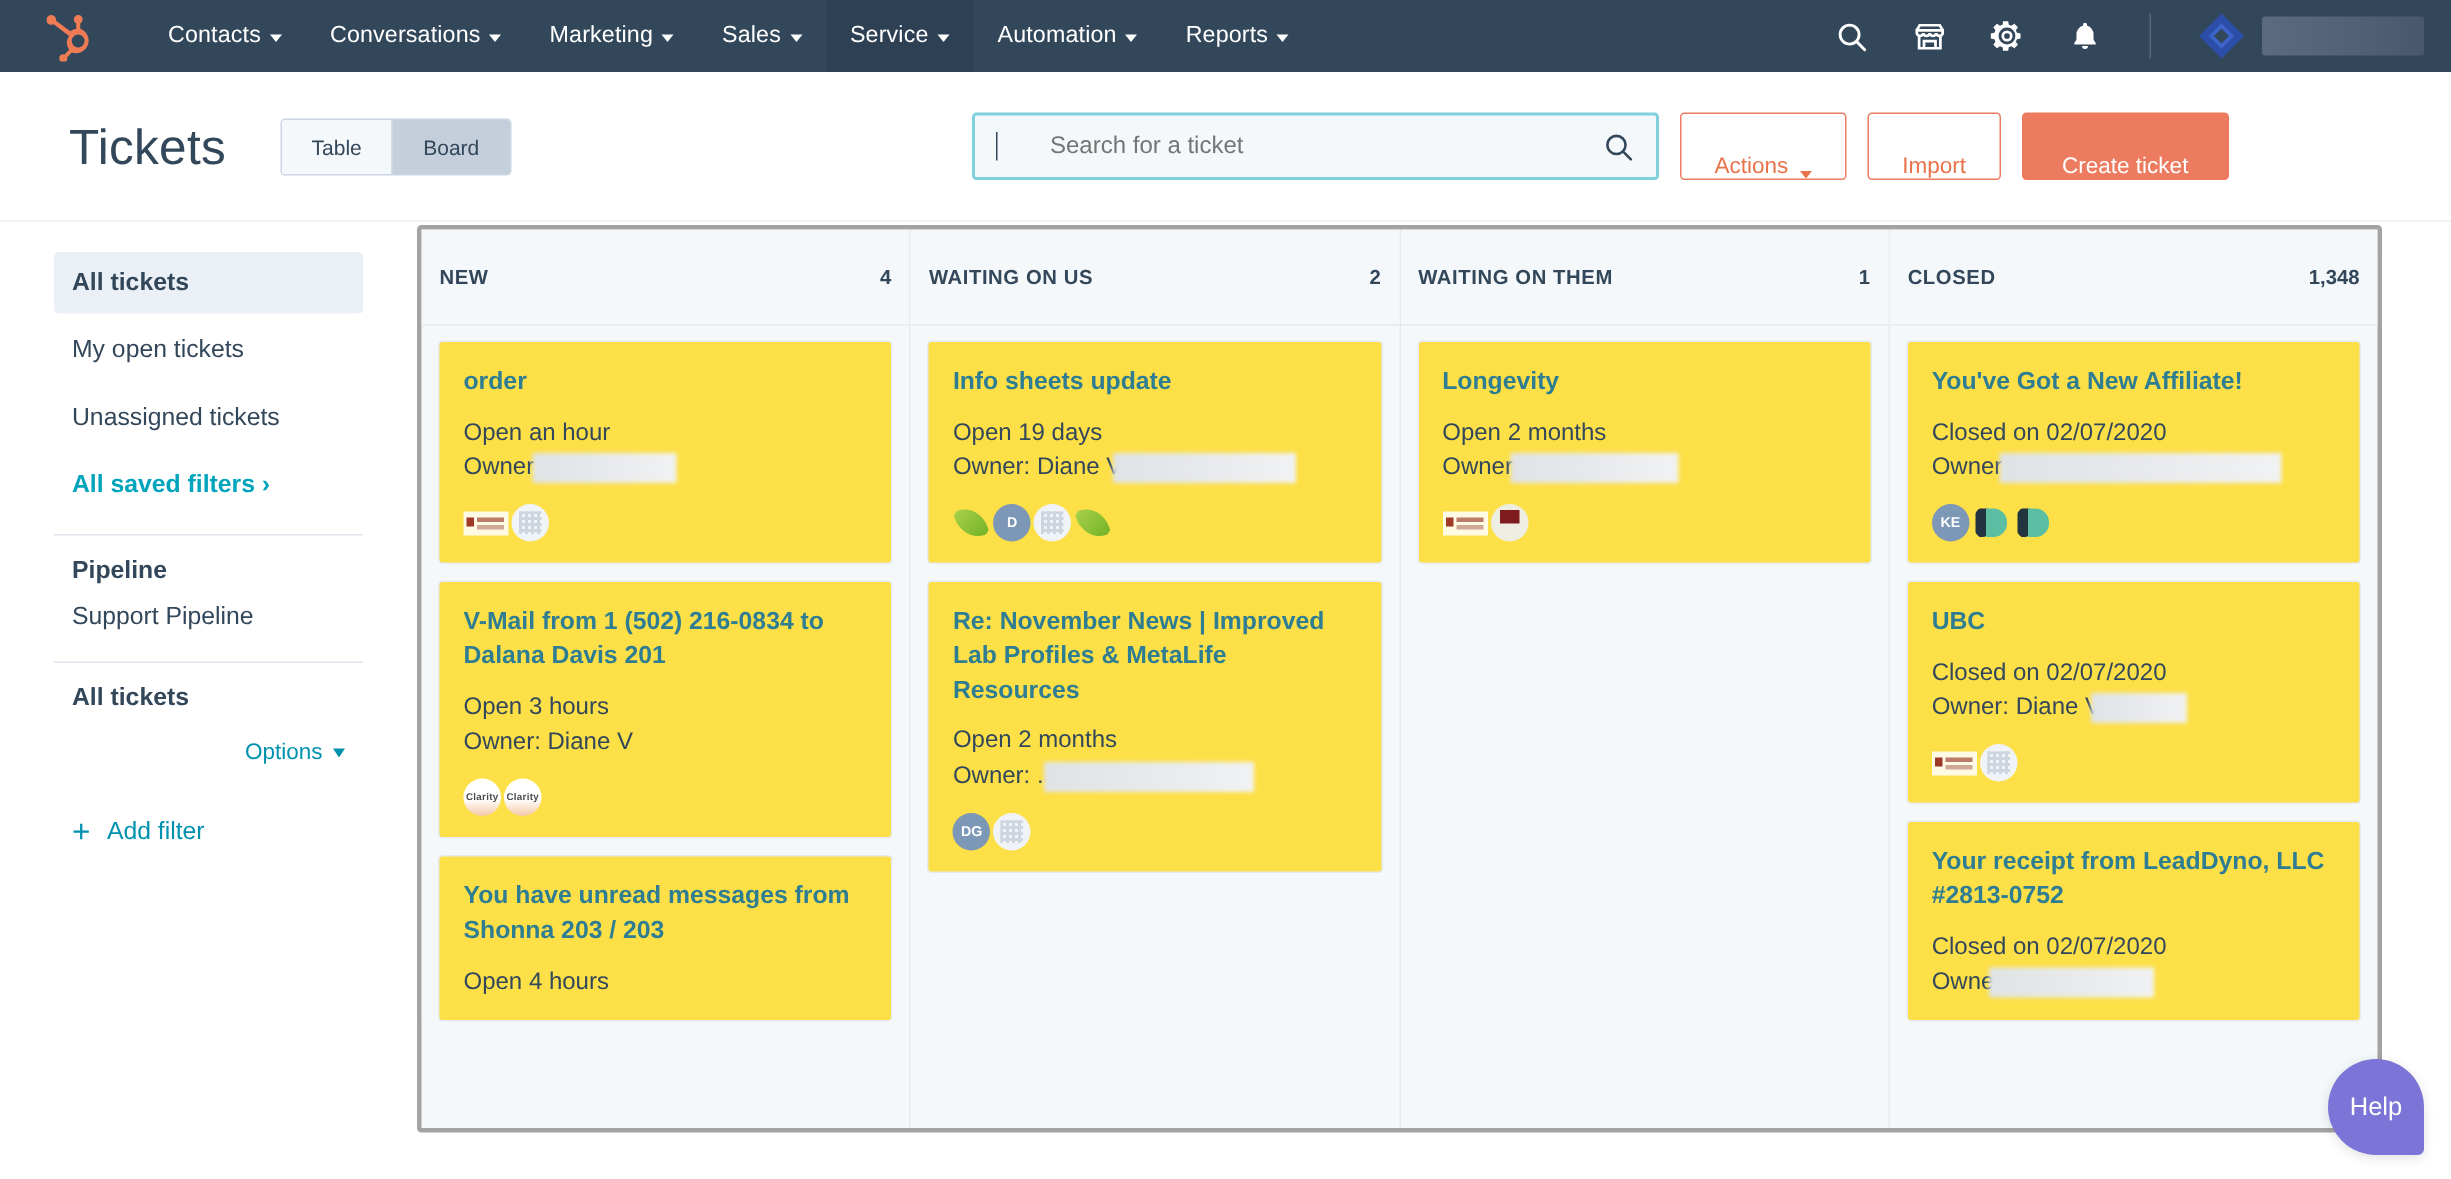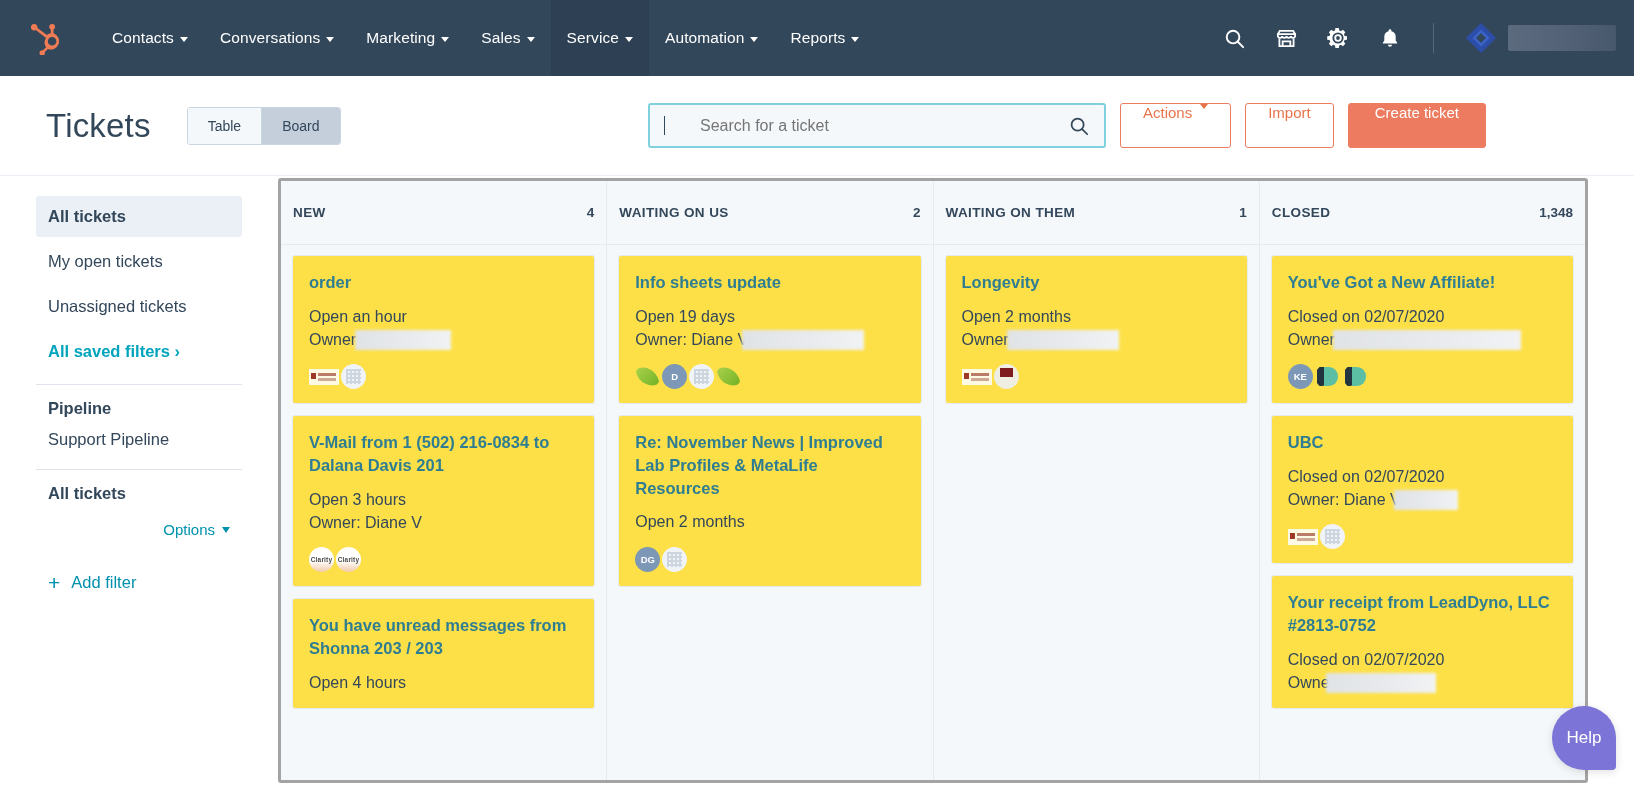--- a/index.html
+++ b/index.html
@@ -7,21 +7,21 @@
   html, body {
     width: 1634px;
     height: 786px;
     overflow: hidden;
     font-family: "Liberation Sans", sans-serif;
     background: #ffffff;
   }
 
   
   .topnav {
-    height: 76px;
+    height: 48px;
     background: #33475b;
     display: flex;
     align-items: stretch;
     position: relative;
   }
   .logo-wrap {
     width: 96px;
     display: flex;
     align-items: center;
     justify-content: center;
@@ -154,21 +154,21 @@
     background: transparent;
     outline: none;
     font-family: inherit;
     padding-left: 34px;
   }
   .btn {
     height: 45px;
     border-radius: 3px;
     font-size: 15px;
     display: flex;
-    align-items: flex-start;
+    align-items: flex-end;
     justify-content: center;
     cursor: pointer;
     font-family: inherit;
     white-space: nowrap;
   }
   .btn-outline {
     border: 1px solid #ed7b5f;
     color: #e8734b;
     background: #ffffff;
     padding: 0 22px;
@@ -668,20 +668,24 @@
               <div class="avatars">
                 <span class="av av-leaf"></span>
                 <span class="av av-blue">D</span>
                 <span class="av av-grid"></span>
                 <span class="av av-leaf"></span>
               </div>
             </div>
             <div class="card">
               <div class="card-title">Re: November News | Improved Lab Profiles &amp; MetaLife Resources</div>
               <div class="card-meta">Open 2 months</div>
+              <div class="owner-line">
+                <span>Owner: .</span>
+                <span class="redact-over" style="width: 140px; left: 60.8px;"></span>
+              </div>
               <div class="avatars">
                 <span class="av av-blue">DG</span>
                 <span class="av av-grid"></span>
               </div>
             </div>
           </div>
         </div>
         <div class="col">
           <div class="col-head">
             <span class="col-name">WAITING ON THEM</span>

